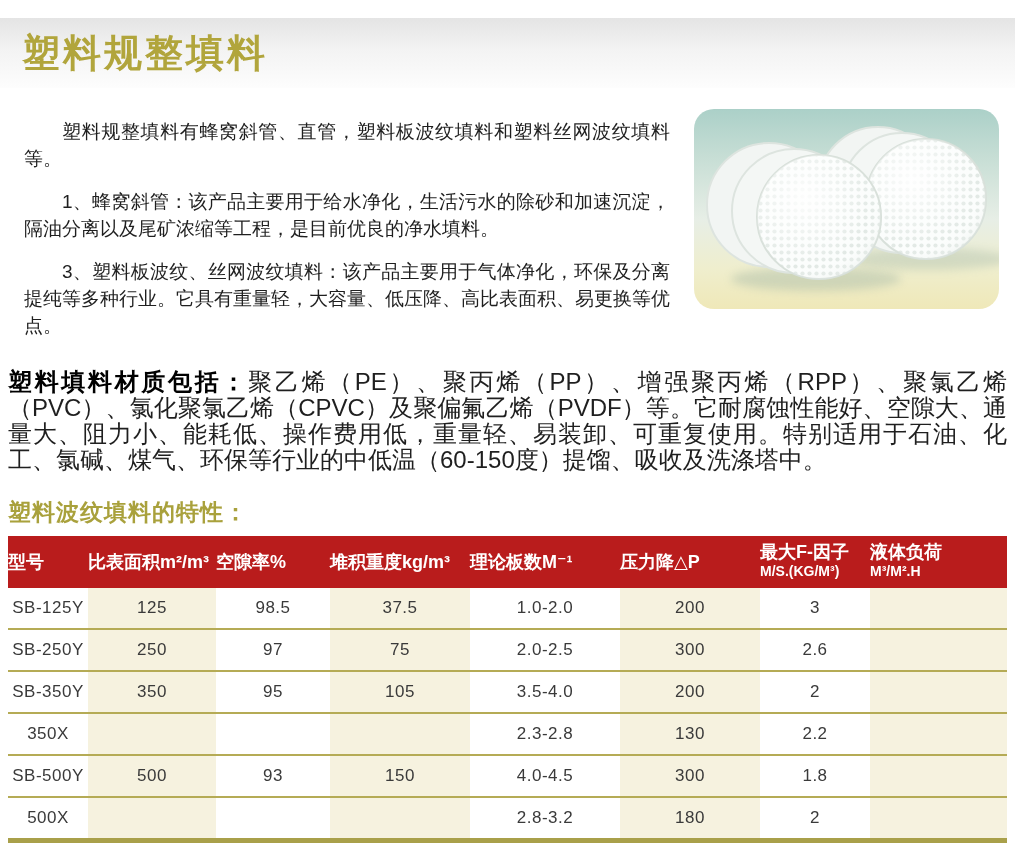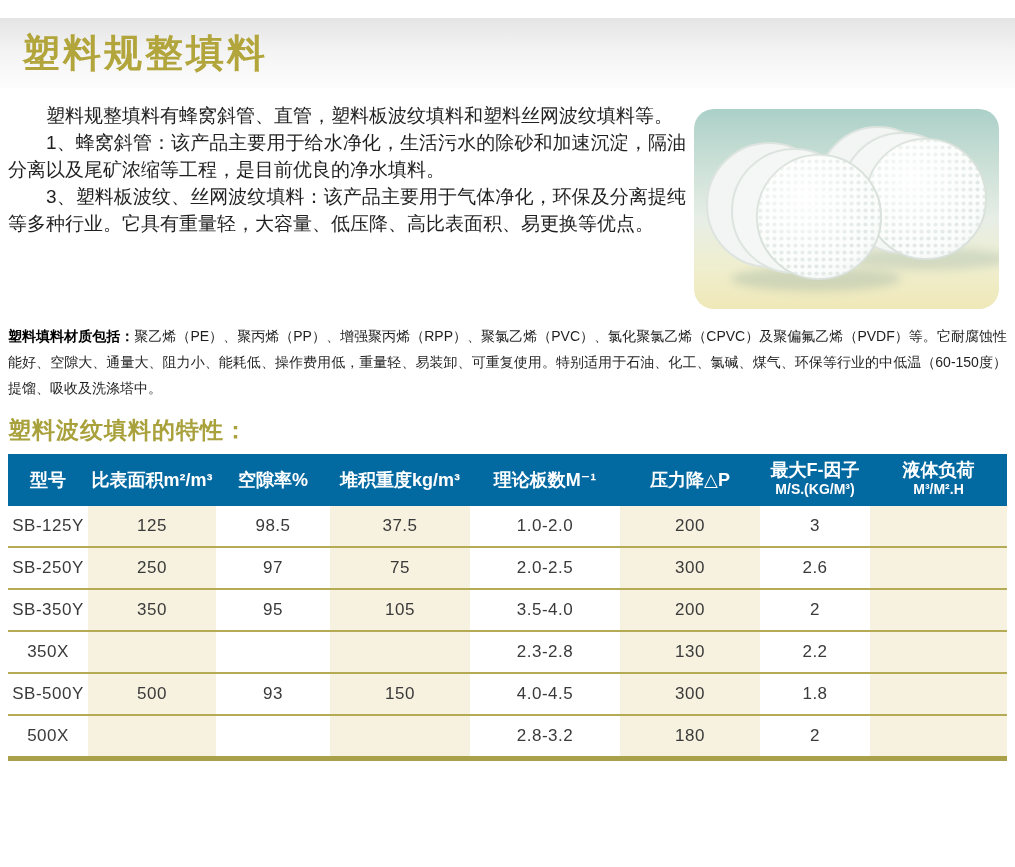--- a/index.html
+++ b/index.html
@@ -14,40 +14,40 @@
     background:linear-gradient(180deg,#e4e4e4 0%,#f3f3f3 45%,#fdfdfd 100%);
     display:flex;align-items:center;padding-left:10px;box-sizing:border-box;
   }
   .banner h1{
     margin:12px;font-size:38px;font-weight:bold;letter-spacing:3px;
     color:#b1a53c;
   }
   
   .content-row{display:flex;padding:0 8px;margin-top:14px;}
   .intro{width:678px;font-size:19px;line-height:27px;text-align:justify;color:#1f1f1f;}
-  .intro p{margin:0;text-indent:2em;}
+  .intro p{margin:16px;text-indent:2em;}
   .product-image{
     width:305px;height:200px;margin-left:8px;margin-top:7px;flex:none;
     border-radius:20px;overflow:hidden;
     background:linear-gradient(180deg,#abd0c8 0%,#c9dfd6 26%,#e7eee6 55%,#efeecd 80%,#efe8b8 100%);
   }
   
-  .materials{padding:0 8px;margin-top:14px;font-size:14px;line-height:26px;text-align:justify;color:#1f1f1f;}
+  .materials{padding:0 8px;margin-top:14px;font-size:24px;line-height:26px;text-align:justify;color:#1f1f1f;}
   .materials b{color:#000;}
   
   .features-title{
     margin:10px 0 6px 8px;font-size:23px;font-weight:bold;color:#a9a13c;letter-spacing:1px;
   }
   
   table.spec{
     margin:8px 8px 0 8px;width:999px;border-collapse:collapse;table-layout:fixed;
   }
   table.spec th{
-    background:#0369a1;color:#ffffff;font-weight:bold;height:48px;
-    vertical-align:middle;text-align:center;padding:2px 0;line-height:19px;margin-left:24px;
+    background:#b91c1c;color:#ffffff;font-weight:bold;height:48px;
+    vertical-align:middle;text-align:left;padding:2px 0;line-height:19px;margin-left:24px;
   }
   .hl1{font-size:18px;}
   .hl2{font-size:14px;font-weight:bold;}
   table.spec td{
     height:38px;text-align:center;vertical-align:middle;
     font-size:17px;color:#3a3a3a;border-bottom:2px solid #b5ab55;
     background:#ffffff;letter-spacing:0.5px;
   }
   table.spec td:nth-child(even){background:#f6f2df;}
   table.spec tbody tr:last-child td{border-bottom:5px solid #a9a04a;}

